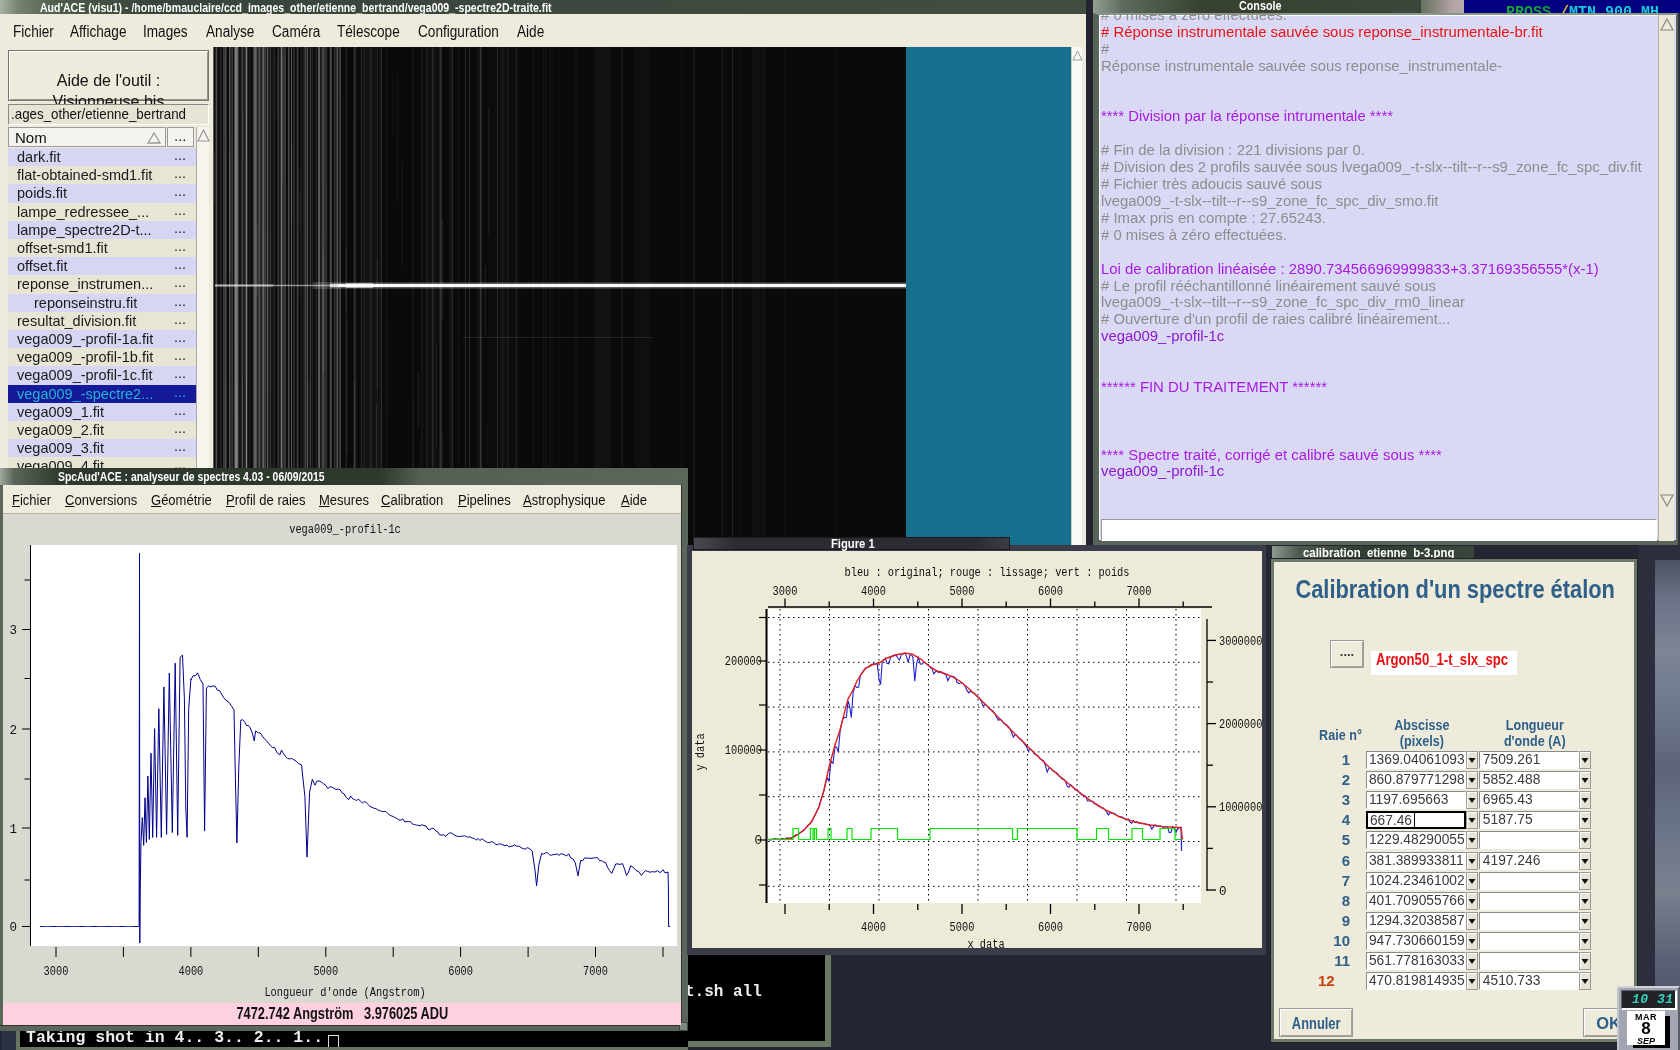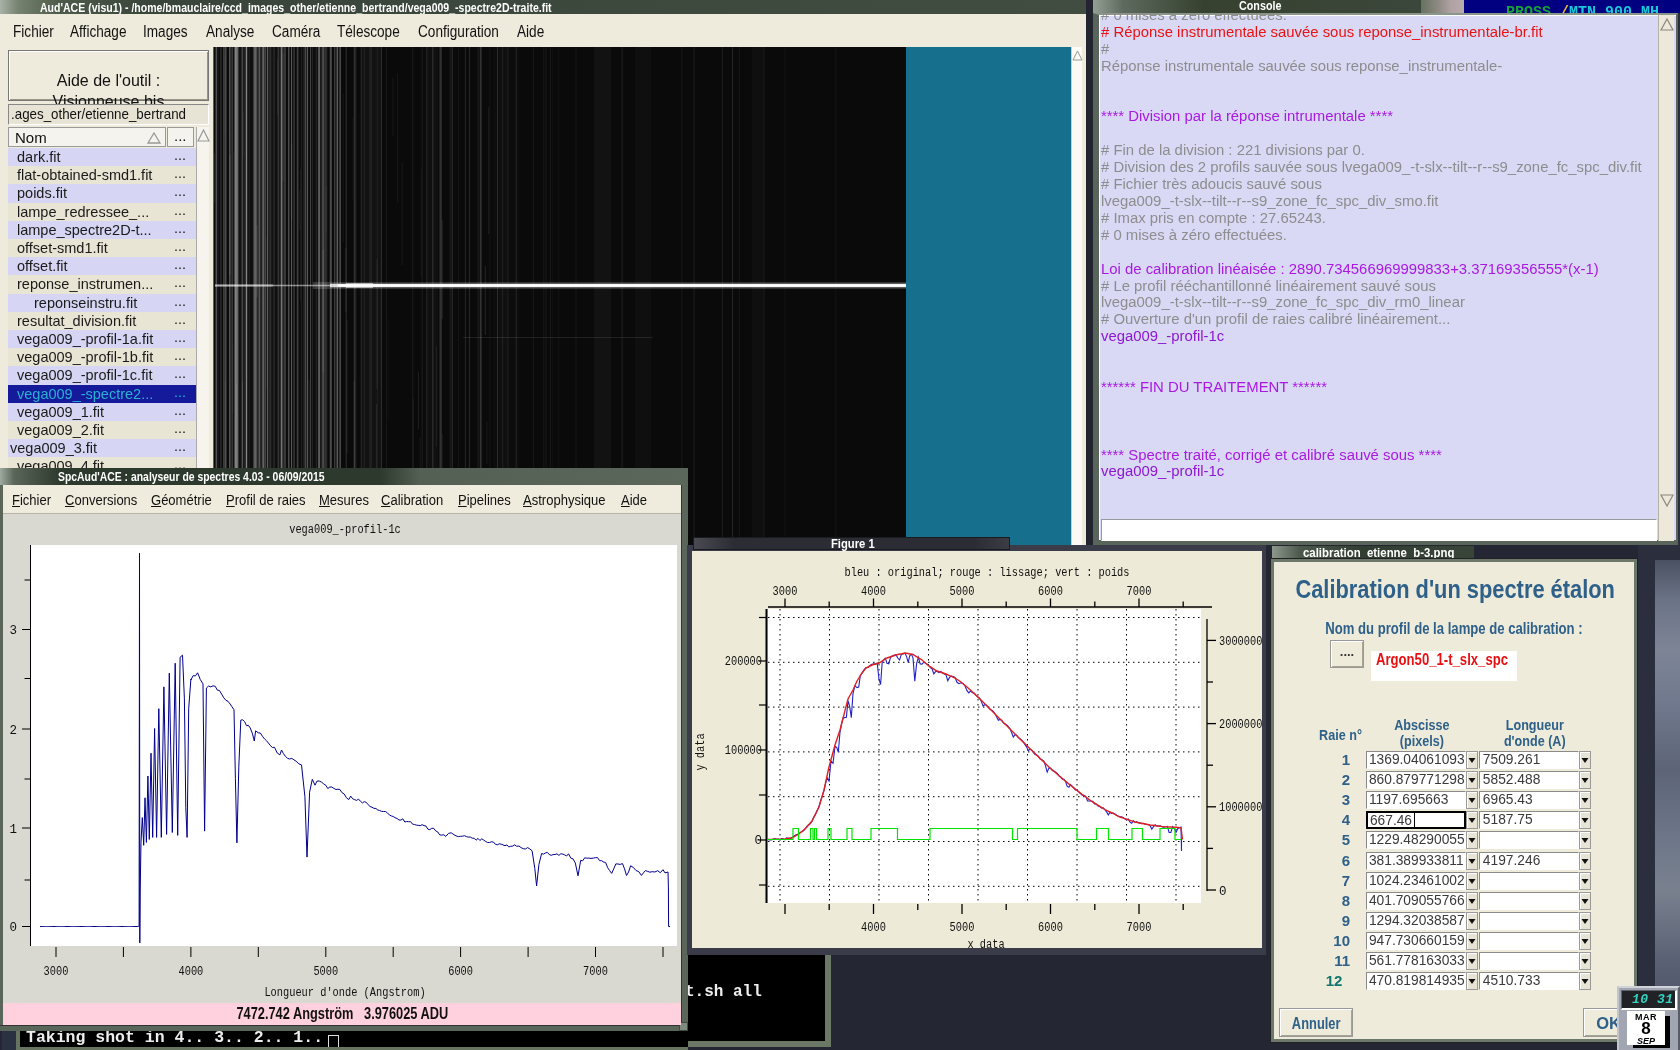--- a/index.html
+++ b/index.html
@@ -58,21 +58,21 @@
 <div class="abs" style="left:0;top:109.2px;width:188px;height:18.2px;background:#d6d6f4;color:#1a1a1a;font-size:14.5px;line-height:18px"><span style="margin-left:9px">offset.fit</span><span class="abs" style="left:166px;top:-2px">...</span></div>
 <div class="abs" style="left:0;top:127.4px;width:188px;height:18.2px;background:#e9e5d4;color:#1a1a1a;font-size:14.5px;line-height:18px"><span style="margin-left:9px">reponse_instrumen...</span><span class="abs" style="left:166px;top:-2px">...</span></div>
 <div class="abs" style="left:0;top:145.6px;width:188px;height:18.2px;background:#d6d6f4;color:#1a1a1a;font-size:14.5px;line-height:18px"><span style="margin-left:26px">reponseinstru.fit</span><span class="abs" style="left:166px;top:-2px">...</span></div>
 <div class="abs" style="left:0;top:163.8px;width:188px;height:18.2px;background:#e9e5d4;color:#1a1a1a;font-size:14.5px;line-height:18px"><span style="margin-left:9px">resultat_division.fit</span><span class="abs" style="left:166px;top:-2px">...</span></div>
 <div class="abs" style="left:0;top:182.0px;width:188px;height:18.2px;background:#d6d6f4;color:#1a1a1a;font-size:14.5px;line-height:18px"><span style="margin-left:9px">vega009_-profil-1a.fit</span><span class="abs" style="left:166px;top:-2px">...</span></div>
 <div class="abs" style="left:0;top:200.2px;width:188px;height:18.2px;background:#e9e5d4;color:#1a1a1a;font-size:14.5px;line-height:18px"><span style="margin-left:9px">vega009_-profil-1b.fit</span><span class="abs" style="left:166px;top:-2px">...</span></div>
 <div class="abs" style="left:0;top:218.4px;width:188px;height:18.2px;background:#d6d6f4;color:#1a1a1a;font-size:14.5px;line-height:18px"><span style="margin-left:9px">vega009_-profil-1c.fit</span><span class="abs" style="left:166px;top:-2px">...</span></div>
 <div class="abs" style="left:0;top:236.6px;width:188px;height:18.2px;background:#141a99;color:#28b2d2;font-size:14.5px;line-height:18px"><span style="margin-left:9px">vega009_-spectre2...</span><span class="abs" style="left:166px;top:-2px">...</span></div>
 <div class="abs" style="left:0;top:254.8px;width:188px;height:18.2px;background:#d6d6f4;color:#1a1a1a;font-size:14.5px;line-height:18px"><span style="margin-left:9px">vega009_1.fit</span><span class="abs" style="left:166px;top:-2px">...</span></div>
 <div class="abs" style="left:0;top:273.0px;width:188px;height:18.2px;background:#e9e5d4;color:#1a1a1a;font-size:14.5px;line-height:18px"><span style="margin-left:9px">vega009_2.fit</span><span class="abs" style="left:166px;top:-2px">...</span></div>
-<div class="abs" style="left:0;top:291.2px;width:188px;height:18.2px;background:#d6d6f4;color:#1a1a1a;font-size:14.5px;line-height:18px"><span style="margin-left:2px">vega009_3.fit</span><span class="abs" style="left:166px;top:-2px">...</span></div>
+<div class="abs" style="left:0;top:291.2px;width:188px;height:18.2px;background:#d6d6f4;color:#1a1a1a;font-size:14.5px;line-height:18px"><span style="margin-left:9px">vega009_3.fit</span><span class="abs" style="left:166px;top:-2px">...</span></div>
 <div class="abs" style="left:0;top:309.4px;width:188px;height:18.2px;background:#e9e5d4;color:#1a1a1a;font-size:14.5px;line-height:18px"><span style="margin-left:9px">vega009_4.fit</span><span class="abs" style="left:166px;top:-2px">...</span></div>
     </div>
 
   <div class="abs" style="left:196px;top:127px;width:13px;height:341px;background:#f6f4ec;border-left:1px solid #aaa">
     <svg class="abs" style="left:0px;top:2px" width="13" height="13">
         <path d="M6.5 1 L12 12 L1 12 Z" fill="#f6f4ec" stroke="#999" stroke-width="1.2"></path>
       </svg>
   </div>
 
   <svg class="abs" style="left:213px;top:47px" width="693" height="501" viewBox="0 0 693 501">
@@ -328,23 +328,22 @@
     </svg>
 </div>
 
 <div class="abs" style="left:1270px;top:546px;width:368px;height:497px">
   <div class="abs" style="left:2px;top:0;width:202px;height:14px;background:linear-gradient(90deg,#8d998d 0px,#4c584c 28px,#323d32 90px,#3a453a 202px)">
     <span class="ttl abs cx" style="left:31px;top:0px;transform:scaleX(0.95);font-size:12px">calibration_etienne_b-3.png</span>
   </div>
   <div class="abs" style="left:0;top:12px;width:368px;height:485px;background:#6b786b;border:1px solid #222"></div>
   <div class="abs" style="left:4px;top:16px;width:360px;height:477px;background:#eeebdb">
     <div class="abs" style="left:-9px;top:12px;width:360px;height:34px;text-align:left;font-weight:bold;font-size:26px;color:#2e6089;white-space:nowrap"><span class="cx" style="transform:scaleX(0.84);transform-origin:50% 50%">Calibration d'un spectre étalon</span></div>
-    <div class="abs" style="left:0;top:58px;width:360px;height:20px;text-align:center;font-weight:bold;font-size:16px;color:#2e6089;white-space:nowrap"><span class="cx" style="transform:scaleX(0.82);transform-origin:50% 50%">Nom du profil de la lampe de calibration :</span></div>
     <div class="abs" style="left:56px;top:78px;width:34px;height:28px;background:#eeebdb;border:1px solid #999;box-shadow:inset 1px 1px 0 #fff,inset -1px -1px 0 #a8a494;font-weight:bold;color:#333;text-align:center;font-size:13px;line-height:22px">....</div>
-    <div class="abs" style="left:97px;top:89px;width:146px;height:30px;background:#fff;font-weight:bold;font-size:16px;color:#e81010;white-space:nowrap"><span class="cx" style="transform:scaleX(0.82);margin-left:5px">Argon50_1-t_slx_spc</span></div>
+    <div class="abs" style="left:97px;top:89px;width:146px;height:24px;background:#fff;font-weight:bold;font-size:16px;color:#e81010;white-space:nowrap"><span class="cx" style="transform:scaleX(0.82);margin-left:5px">Argon50_1-t_slx_spc</span></div>
     <div id="caltable">
         <div class="abs" style="left:30px;top:164px;width:74px;text-align:center;font-weight:bold;font-size:15px;color:#2e6089;white-space:nowrap"><span class="cx" style="transform:scaleX(0.84);transform-origin:50% 50%">Raie n°</span></div>
 <div class="abs" style="left:92px;top:155px;width:111px;text-align:center;font-weight:bold;font-size:15px;color:#2e6089;line-height:15.5px"><span class="cx" style="transform:scaleX(0.84);transform-origin:50% 50%">Abscisse<br>(pixels)</span></div>
 <div class="abs" style="left:205px;top:155px;width:112px;text-align:center;font-weight:bold;font-size:15px;color:#2e6089;line-height:15.5px"><span class="cx" style="transform:scaleX(0.84);transform-origin:50% 50%">Longueur<br>d'onde (A)</span></div>
 <div class="abs" style="left:44px;top:189px;width:32px;text-align:right;font-weight:bold;font-size:15px;color:#2e6089">1</div>
 <div class="abs" style="left:92px;top:189px;width:100px;height:18px;background:#fff;border:1px solid #8a8a8a;border-bottom-color:#fff;border-right-color:#fff;font-size:14.5px;color:#3a3a3a;overflow:hidden;white-space:nowrap;line-height:15px"><span class="cx" style="transform:scaleX(0.95);padding-left:2px">1369.04061093</span></div>
 <div class="abs" style="left:192px;top:189px;width:12px;height:18px;background:#e8e4d5;border:1px solid #999;box-shadow:inset 1px 1px 0 #fff"><svg width="10" height="16">
             <path d="M1.5 6 L8.5 6 L5 11 Z" fill="#111"></path>
           </svg></div>
 <div class="abs" style="left:205px;top:189px;width:100px;height:18px;background:#fff;border:1px solid #8a8a8a;border-bottom-color:#fff;border-right-color:#fff;font-size:14.5px;color:#3a3a3a;overflow:hidden;white-space:nowrap;line-height:15px"><span class="cx" style="transform:scaleX(0.95);padding-left:3px">7509.261</span></div>
@@ -434,21 +433,21 @@
           </svg></div>
 <div class="abs" style="left:44px;top:390px;width:32px;text-align:right;font-weight:bold;font-size:15px;color:#2e6089">11</div>
 <div class="abs" style="left:92px;top:390px;width:100px;height:18px;background:#fff;border:1px solid #8a8a8a;border-bottom-color:#fff;border-right-color:#fff;font-size:14.5px;color:#3a3a3a;overflow:hidden;white-space:nowrap;line-height:15px"><span class="cx" style="transform:scaleX(0.95);padding-left:2px">561.778163033</span></div>
 <div class="abs" style="left:192px;top:390px;width:12px;height:18px;background:#e8e4d5;border:1px solid #999;box-shadow:inset 1px 1px 0 #fff"><svg width="10" height="16">
             <path d="M1.5 6 L8.5 6 L5 11 Z" fill="#111"></path>
           </svg></div>
 <div class="abs" style="left:205px;top:390px;width:100px;height:18px;background:#fff;border:1px solid #8a8a8a;border-bottom-color:#fff;border-right-color:#fff;font-size:14.5px;color:#3a3a3a;overflow:hidden;white-space:nowrap;line-height:15px"><span class="cx" style="transform:scaleX(0.95);padding-left:3px"></span></div>
 <div class="abs" style="left:305px;top:390px;width:12px;height:18px;background:#e8e4d5;border:1px solid #999;box-shadow:inset 1px 1px 0 #fff"><svg width="10" height="16">
             <path d="M1.5 6 L8.5 6 L5 11 Z" fill="#111"></path>
           </svg></div>
-<div class="abs" style="left:44px;top:410px;width:32px;text-align:center;font-weight:bold;font-size:15px;color:#0f766e">12</div>
+<div class="abs" style="left:44px;top:410px;width:32px;text-align:left;font-weight:bold;font-size:15px;color:#c2410c">12</div>
 <div class="abs" style="left:92px;top:410px;width:100px;height:18px;background:#fff;border:1px solid #8a8a8a;border-bottom-color:#fff;border-right-color:#fff;font-size:14.5px;color:#3a3a3a;overflow:hidden;white-space:nowrap;line-height:15px"><span class="cx" style="transform:scaleX(0.95);padding-left:2px">470.819814935</span></div>
 <div class="abs" style="left:192px;top:410px;width:12px;height:18px;background:#e8e4d5;border:1px solid #999;box-shadow:inset 1px 1px 0 #fff"><svg width="10" height="16">
             <path d="M1.5 6 L8.5 6 L5 11 Z" fill="#111"></path>
           </svg></div>
 <div class="abs" style="left:205px;top:410px;width:100px;height:18px;background:#fff;border:1px solid #8a8a8a;border-bottom-color:#fff;border-right-color:#fff;font-size:14.5px;color:#3a3a3a;overflow:hidden;white-space:nowrap;line-height:15px"><span class="cx" style="transform:scaleX(0.95);padding-left:3px">4510.733</span></div>
 <div class="abs" style="left:305px;top:410px;width:12px;height:18px;background:#e8e4d5;border:1px solid #999;box-shadow:inset 1px 1px 0 #fff"><svg width="10" height="16">
             <path d="M1.5 6 L8.5 6 L5 11 Z" fill="#111"></path>
           </svg></div>
       </div>
     <div class="abs" style="left:5px;top:446px;width:74px;height:29px;background:#eeebdb;border:1px solid #999;box-shadow:inset 1px 1px 0 #fff,inset -1px -1px 0 #a8a494;font-weight:bold;font-size:16.5px;color:#2e6089;text-align:center;line-height:28px;white-space:nowrap"><span class="cx" style="transform:scaleX(0.78);transform-origin:50% 50%">Annuler</span></div>

